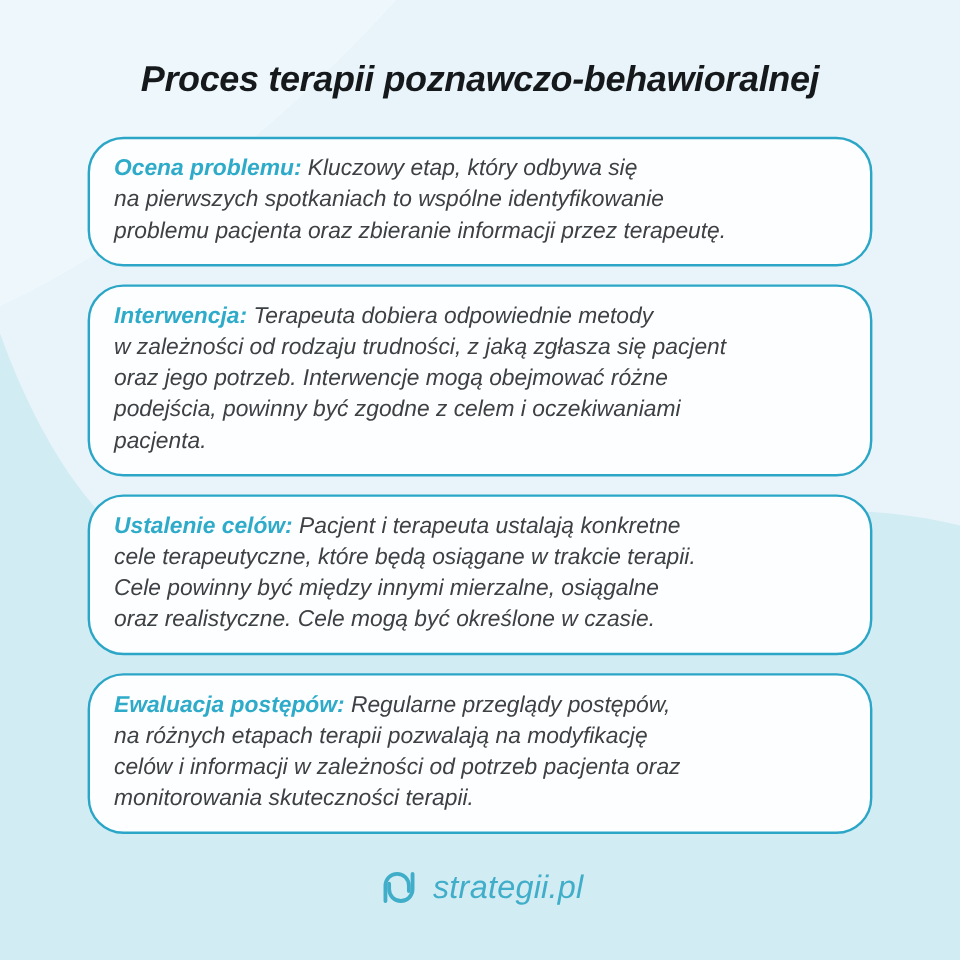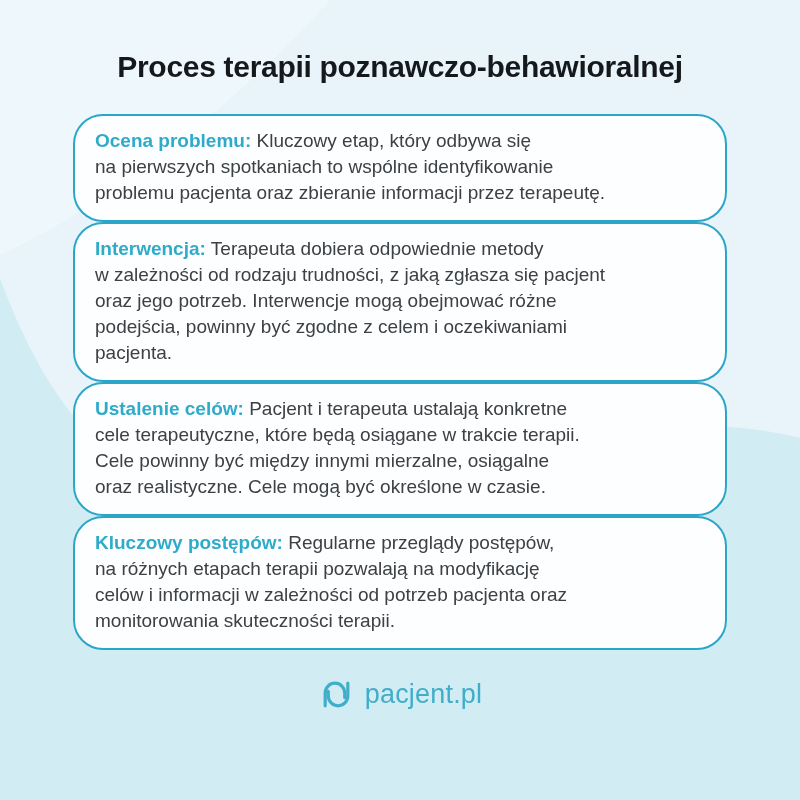--- a/index.html
+++ b/index.html
@@ -17,32 +17,34 @@
   }
   .page {
     position: relative;
     z-index: 1;
     width: 800px; height: 800px;
     box-sizing: border-box;
     padding-top: 50px;
     display: flex;
     flex-direction: column;
     align-items: center;
+    font-style: italic;
   }
   .page-title {
     margin: 0 0 30px 0;
     font-size: 30px;
     font-weight: 700;
     letter-spacing: -0.3px;
     color: #16191b;
     text-align: center;
   }
   .cards {
     display: flex;
     flex-direction: column;
+    gap: 15px;
     width: 654px;
   }
   .card {
     box-sizing: border-box;
     width: 654px;
     background: #fdfeff;
     border: 2px solid #2ba6c7;
     border-radius: 30px;
     padding: 12px 20px 14px 20px;
   }
@@ -101,29 +103,29 @@
     </div>
 
     <div class="card">
       <p><strong class="card-heading">Ustalenie celów:</strong> <span class="card-body">Pacjent i terapeuta ustalają konkretne
 cele terapeutyczne, które będą osiągane w trakcie terapii.
 Cele powinny być między innymi mierzalne, osiągalne
 oraz realistyczne. Cele mogą być określone w czasie.</span></p>
     </div>
 
     <div class="card">
-      <p><strong class="card-heading">Kluczowy postępów:</strong> <span class="card-body">Regularne przeglądy postępów,
+      <p><strong class="card-heading">Ewaluacja postępów:</strong> <span class="card-body">Regularne przeglądy postępów,
 na różnych etapach terapii pozwalają na modyfikację
 celów i informacji w zależności od potrzeb pacjenta oraz
 monitorowania skuteczności terapii.</span></p>
     </div>
 
   </div>
 
   <div class="footer">
     <svg class="brand-icon" width="37" height="37" viewBox="0 0 36 36" fill="none" aria-hidden="true">
       <path d="M7 29 V16.5 A9.5 9.5 0 0 1 26 16.5 V21" stroke="#41aec9" stroke-width="3.1" stroke-linecap="round" fill="none"></path>
       <path d="M10 15 V19.5 A9.5 9.5 0 0 0 29 19.5 V7" stroke="#41aec9" stroke-width="3.1" stroke-linecap="round" fill="none"></path>
     </svg>
-    <span class="brand-name">pacjent.pl</span>
+    <span class="brand-name">strategii.pl</span>
   </div>
 
 </div>
 
 </body></html>

